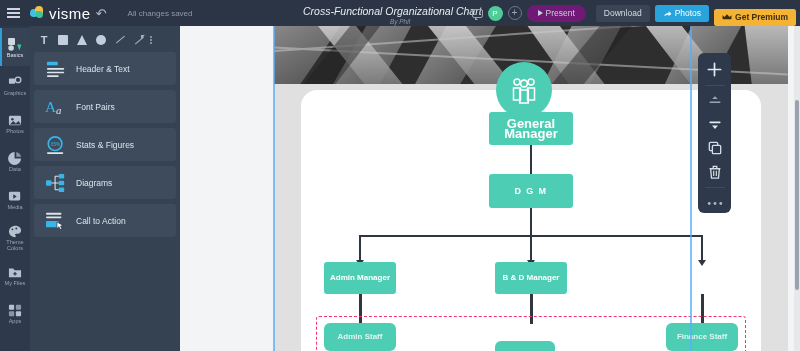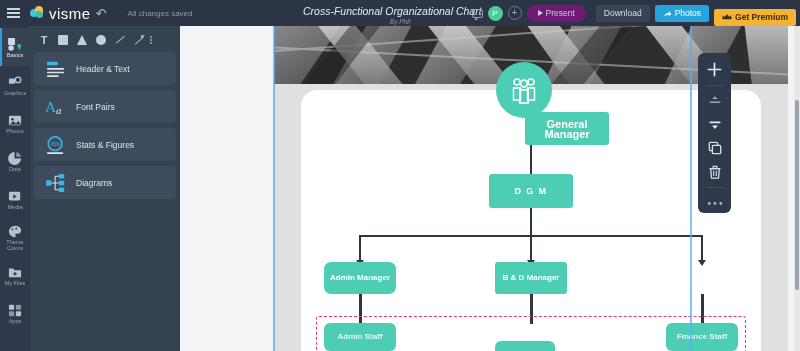--- a/index.html
+++ b/index.html
@@ -110,21 +110,21 @@
   #hero svg{ display:block; width:514px; height:58px; }
   #peoplecircle{ position:absolute; left:222px; top:36px; width:56px;
     height:56px; border-radius:50%; background:#4ecdb5;
     display:flex; align-items:center; justify-content:center; z-index:5; }
   #whitecard{ position:absolute; left:27px; top:64px; width:460px;
     height:300px; background:#fff; border-radius:16px; }
 
   .node{ position:absolute; background:#4ecdb5; border-radius:3px;
     display:flex; align-items:center; justify-content:center; text-align:center;
     color:#fff; font-weight:700; line-height:10px; cursor:pointer; z-index:6; }
-  .node.lvl1{ font-size:11px;margin-left:36px; }
+  .node.lvl1{ font-size:13px; }
   .node.lvl2{ font-size:9px; letter-spacing:1.4px; }
   .node.lvl3{ font-size:8px; }
   .node.staff{ font-size:8px; font-weight:600; color:rgba(255,255,255,.82);
     border-radius:6px; }
   .conn{ position:absolute; background:#2f3640; z-index:4; }
   .arrowhead{ position:absolute; width:0; height:0;
     border-left:4.5px solid transparent; border-right:4.5px solid transparent;
     border-top:6px solid #2f3640; z-index:4; }
   #selbox{ position:absolute; border:1.3px dashed #f2356f; border-radius:3px;
     z-index:8; }
@@ -350,20 +350,31 @@
           <rect x="15" y="1" width="6" height="5" rx="1" fill="#38b6e8"></rect>
           <rect x="15" y="8.5" width="6" height="5" rx="1" fill="#38b6e8"></rect>
           <rect x="15" y="16" width="6" height="5" rx="1" fill="#38b6e8"></rect>
           <path d="M7 11h4M11 3.5v15M11 3.5h4M11 11h4M11 18.5h4" stroke="#dde4ec" stroke-width="1.2" fill="none"></path>
         </svg>
       </span>
       <span class="pitem-lbl">Diagrams</span>
     </div>
 
 
+    <div class="pitem">
+      <span class="pitem-ic">
+        <svg width="22" height="20" viewBox="0 0 24 22">
+          <rect x="1" y="2" width="17" height="2" rx="1" fill="#dde4ec"></rect>
+          <rect x="1" y="6" width="17" height="2" rx="1" fill="#dde4ec"></rect>
+          <rect x="1" y="11" width="14" height="7" rx="1" fill="#38b6e8"></rect>
+          <path d="M13 12l7 4-3 .6 1.4 3-1.8.8-1.4-3-2.2 2z" fill="#fff" stroke="#2b3442" stroke-width=".8"></path>
+        </svg>
+      </span>
+      <span class="pitem-lbl">Call to Action</span>
+    </div>
 
   </div>
 </div>
 
 <div id="canvasarea">
 
   <div id="slide">
 
     <div id="hero">
       <svg viewBox="0 0 514 58" preserveAspectRatio="none">
@@ -431,21 +442,21 @@
     <div class="arrowhead" style="left:423.5px; top:234px;"></div>
 
     <div class="conn" style="left:85px; top:268px; width:2.5px; height:30px;"></div>
     <div class="conn" style="left:256px; top:268px; width:2.5px; height:30px;"></div>
     <div class="conn" style="left:427px; top:268px; width:2.5px; height:30px;"></div>
 
     <div class="node lvl1" style="left:215px; top:86px; width:84px; height:33px;">General Manager</div>
 
     <div class="node lvl2" style="left:215px; top:148px; width:84px; height:34px;">D G M</div>
 
-    <div class="node lvl3" style="left:50px; top:236px; width:72px; height:32px;border-radius:7px;">Admin Manager</div>
+    <div class="node lvl3" style="left:50px; top:236px; width:72px; height:32px;">Admin Manager</div>
     <div class="node lvl3" style="left:221px; top:236px; width:72px; height:32px;">B &amp; D Manager</div>
 
     <div class="node staff" style="left:50px; top:297px; width:72px; height:28px;">Admin Staff</div>
     <div class="node staff" style="left:221px; top:315px; width:60px; height:28px;">B &amp; D Staff</div>
     <div class="node staff" style="left:392px; top:297px; width:72px; height:28px;">Finance Staff</div>
 
     <div id="selbox" style="left:42px; top:290px; width:430px; height:45px;"></div>
   </div>
 
   <div class="guide" style="left:93px;"></div>

